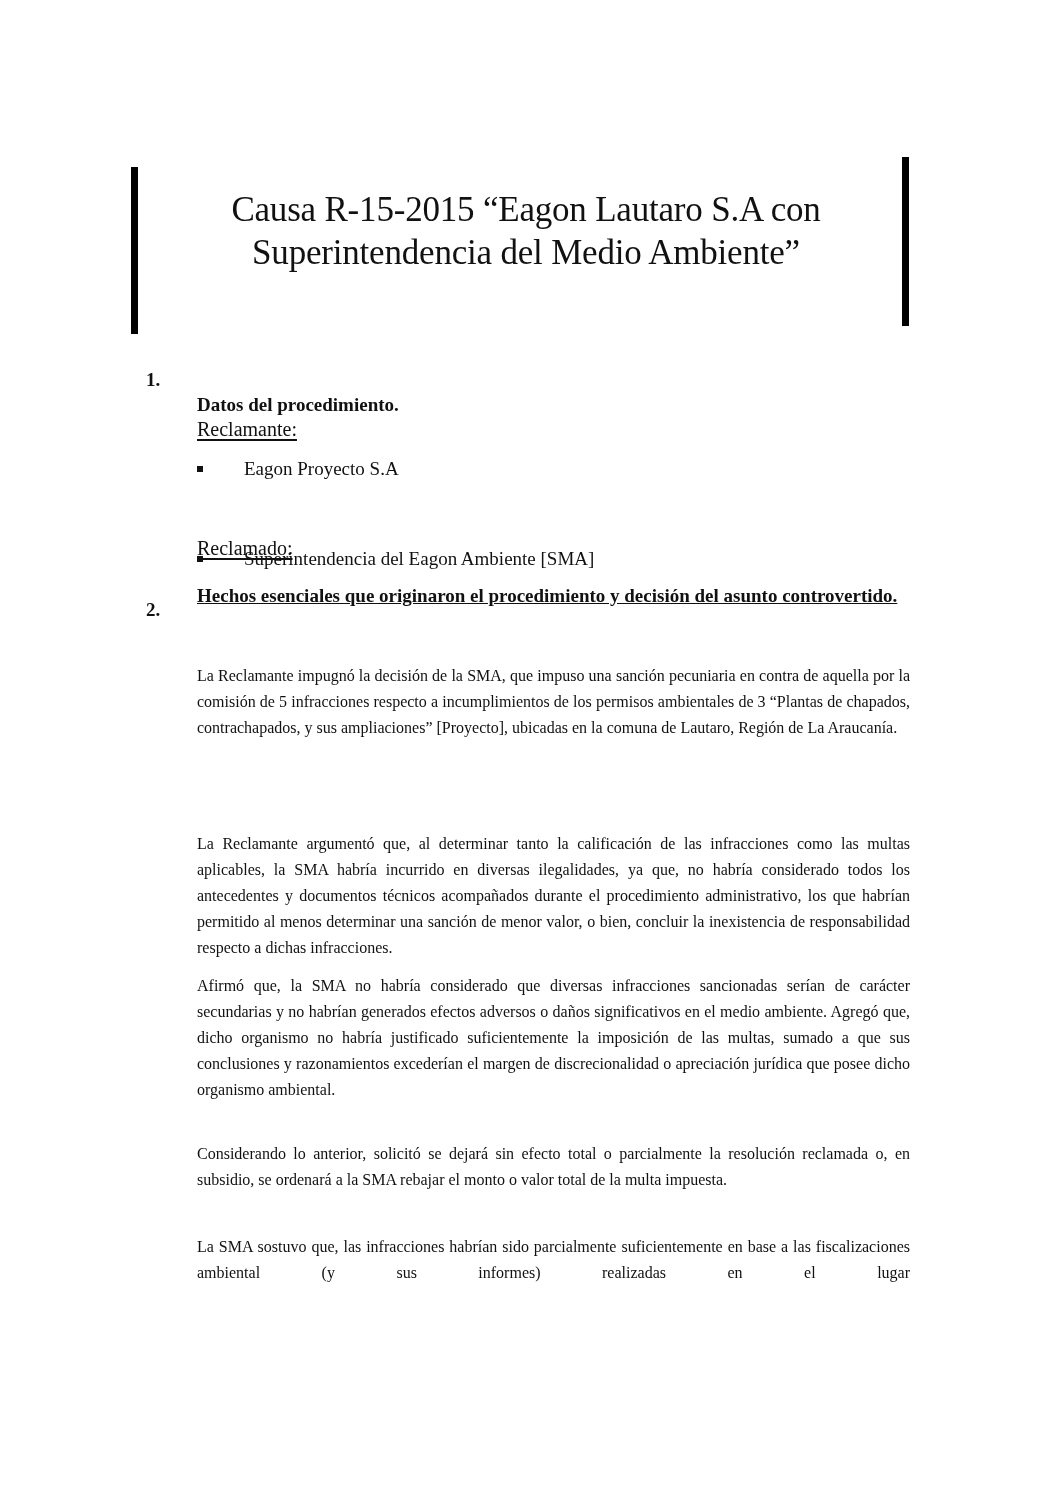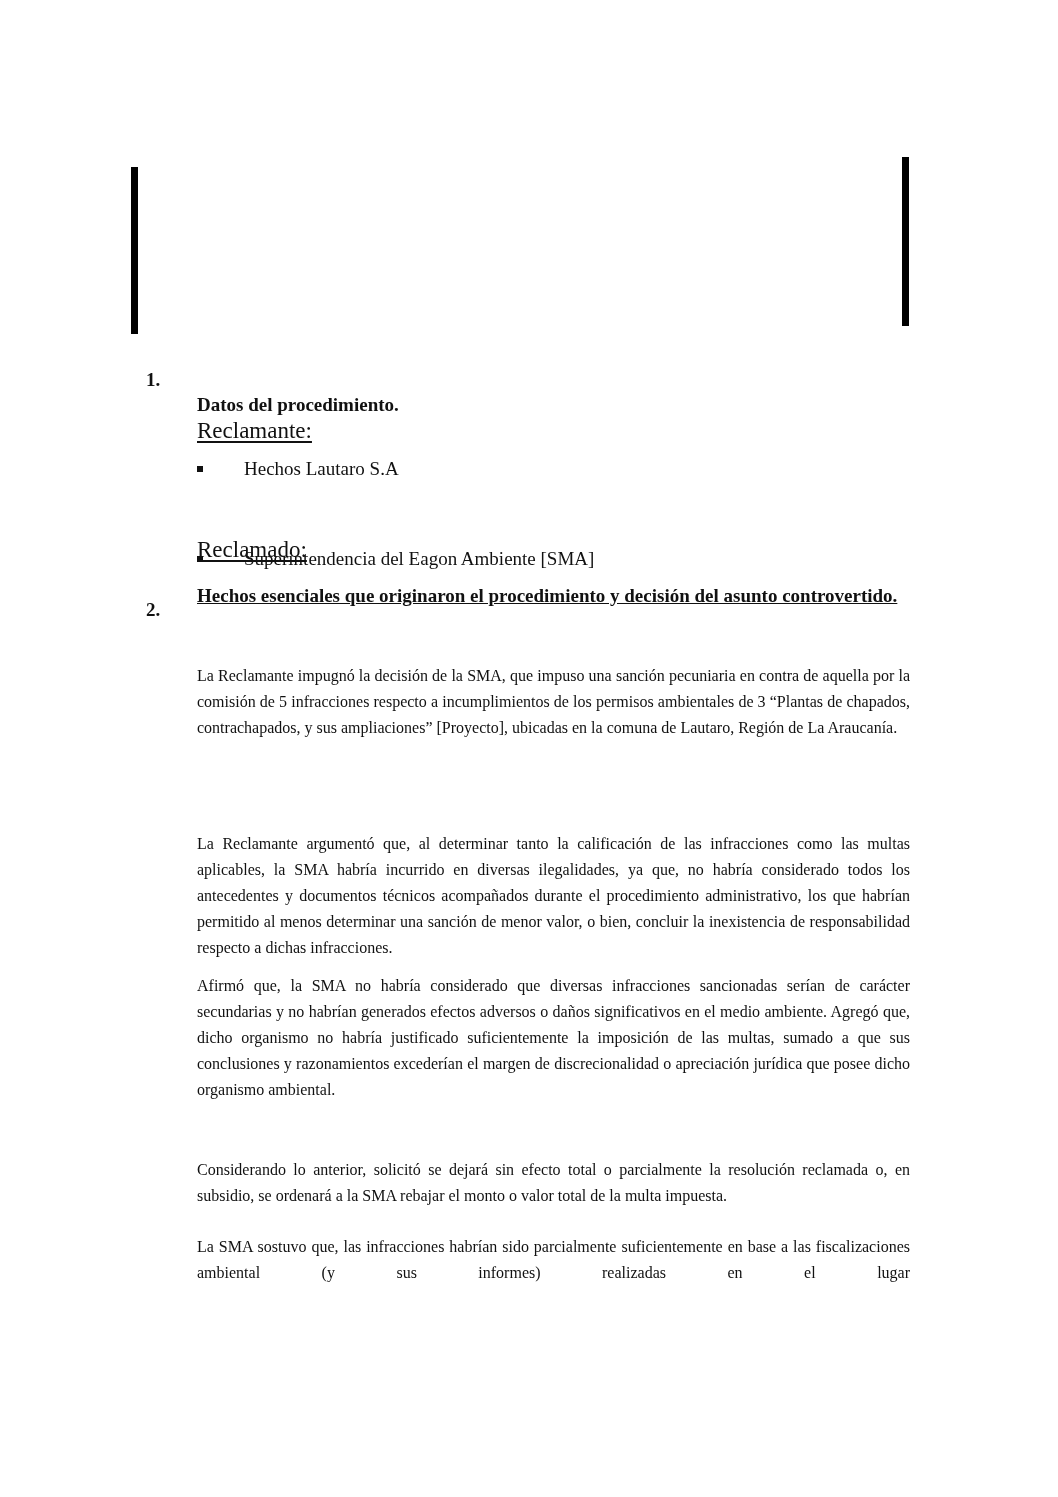--- a/index.html
+++ b/index.html
@@ -6,53 +6,55 @@
   body { width: 1058px; height: 1497px; position: relative; overflow: hidden;
          font-family: "Liberation Serif", "DejaVu Serif", serif; color: #111111; }
   .bar { position: absolute; background: #000000; width: 7px; }
   #bar-left { left: 131px; top: 167px; height: 167px; }
   #bar-right { left: 902px; top: 157px; height: 169px; }
   .title { position: absolute; left: 150px; width: 752px; top: 188px; text-align: center;
            font-size: 35px; line-height: 43px; color: #111; letter-spacing: -0.2px; }
   .sec-num { position: absolute; left: 146px; font-weight: bold; font-size: 19px; }
   .sec-head { position: absolute; left: 197px; width: 713px; font-weight: bold; font-size: 19px;
               line-height: 25px; text-align: justify; text-align-last: left; }
-  .label { position: absolute; left: 197px; font-size: 23px; text-decoration: underline;
+  .label { position: absolute; left: 197px; font-size: 20px; text-decoration: underline;
            text-underline-offset: 3px; }
   .bullet-row { position: absolute; left: 197px; font-size: 19px; }
   .bullet { position: absolute; left: 0px; top: 8px; width: 6px; height: 6px; background: #111; }
   .bullet-text { position: absolute; left: 47px; white-space: nowrap; }
   .para { position: absolute; left: 197px; width: 713px; font-size: 16px; line-height: 26px;
           text-align: justify; text-align-last: left; }
   .para.last-justify { text-align-last: justify; }
 </style>
 </head>
 <body>
 
 <div class="bar" id="bar-left"></div>
 <div class="bar" id="bar-right"></div>
 
 <div class="title">
+  <div>Causa R-15-2015 “Eagon Lautaro S.A con</div>
+  <div>Superintendencia del Medio Ambiente”</div>
 </div>
 
 <div class="sec-num" style="top:369px;">1.</div>
 <div class="sec-head" style="top:369px;margin-top:23px;">Datos del procedimiento.</div>
 
 <div class="label" style="top:418px;">Reclamante:</div>
 <div class="bullet-row" style="top:458px;">
   <span class="bullet"></span>
-  <span class="bullet-text">Hechos Lautaro S.A</span>
+  <span class="bullet-text">Eagon Proyecto S.A</span>
 </div>
 
 <div class="label" style="top:509px;margin-top:28px;">Reclamado:</div>
 <div class="bullet-row" style="top:548px;">
   <span class="bullet"></span>
   <span class="bullet-text">Superintendencia del Eagon Ambiente [SMA]</span>
 </div>
 
 <div class="sec-num" style="top:599px;">2.</div>
 <div class="sec-head" style="top:583px;text-decoration:underline;">Hechos esenciales que originaron el procedimiento y decisión del asunto controvertido.</div>
 
 <div class="para" style="top:663px;">La Reclamante impugnó la decisión de la SMA, que impuso una sanción pecuniaria en contra de aquella por la comisión de 5 infracciones respecto a incumplimientos de los permisos ambientales de 3 “Plantas de chapados, contrachapados, y sus ampliaciones” [Proyecto], ubicadas en la comuna de Lautaro, Región de La Araucanía.</div>
 <div class="para" style="top:831px;">La Reclamante argumentó que, al determinar tanto la calificación de las infracciones como las multas aplicables, la SMA habría incurrido en diversas ilegalidades, ya que, no habría considerado todos los antecedentes y documentos técnicos acompañados durante el procedimiento administrativo, los que habrían permitido al menos determinar una sanción de menor valor, o bien, concluir la inexistencia de responsabilidad respecto a dichas infracciones.</div>
 <div class="para" style="top:973px;">Afirmó que, la SMA no habría considerado que diversas infracciones sancionadas serían de carácter secundarias y no habrían generados efectos adversos o daños significativos en el medio ambiente. Agregó que, dicho organismo no habría justificado suficientemente la imposición de las multas, sumado a que sus conclusiones y razonamientos excederían el margen de discrecionalidad o apreciación jurídica que posee dicho organismo ambiental.</div>
-<div class="para" style="top:1141px;margin-top:16px;">Considerando lo anterior, solicitó se dejará sin efecto total o parcialmente la resolución reclamada o, en subsidio, se ordenará a la SMA rebajar el monto o valor total de la multa impuesta.</div>
+<div class="para" style="top:1141px;">Considerando lo anterior, solicitó se dejará sin efecto total o parcialmente la resolución reclamada o, en subsidio, se ordenará a la SMA rebajar el monto o valor total de la multa impuesta.</div>
 <div class="para last-justify" style="top:1234px;">La SMA sostuvo que, las infracciones habrían sido parcialmente suficientemente en base a las fiscalizaciones ambiental (y sus informes) realizadas en el lugar</div>
 
 </body></html>

